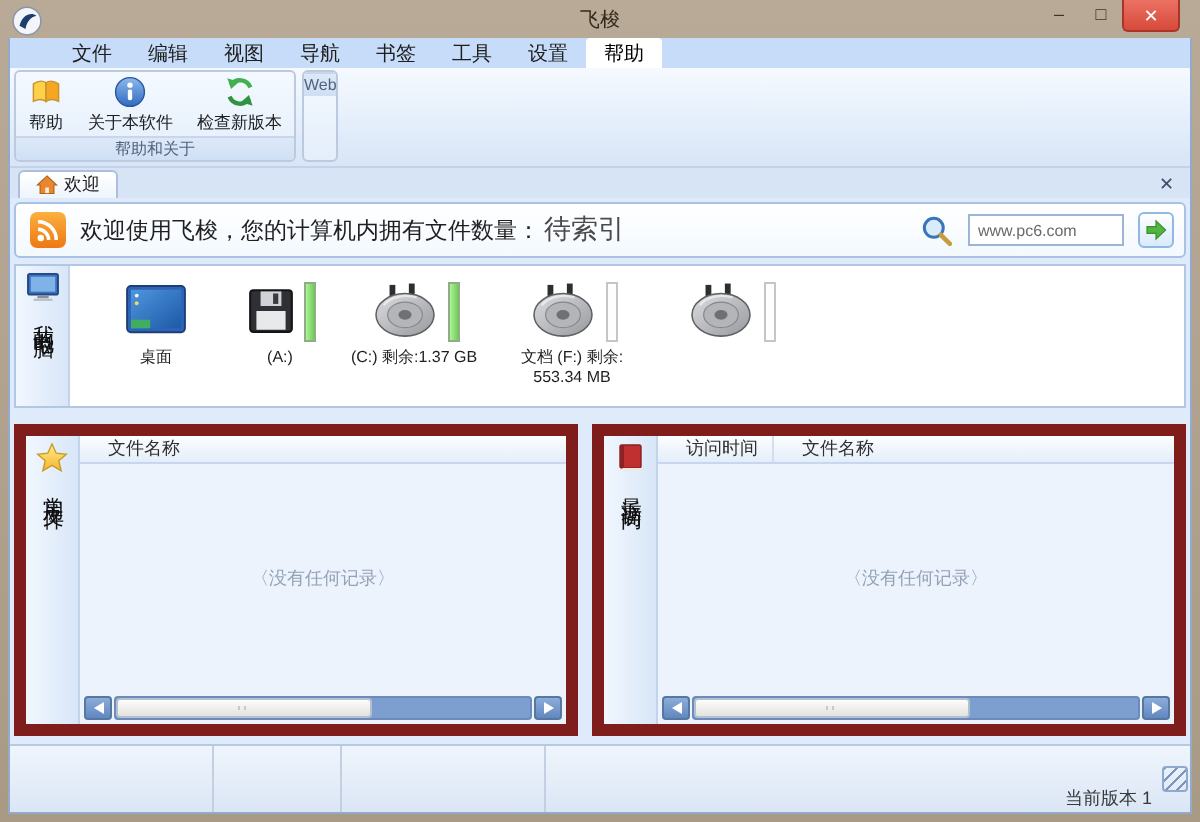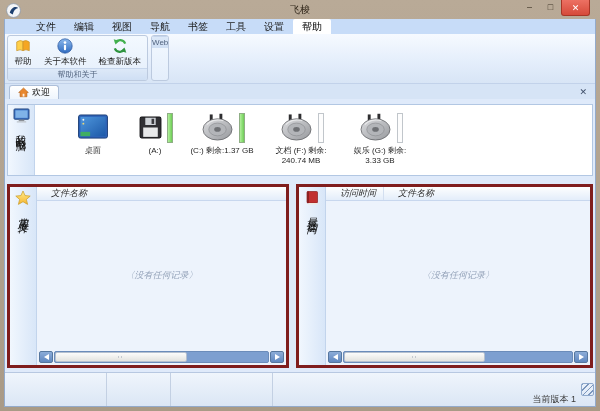--- a/index.html
+++ b/index.html
@@ -43,34 +43,34 @@
   .welcome-bar .rss { width:18px; height:18px; flex:0 0 auto; }
   .welcome-text { font-size:11.5px; color:#1f1f1f; white-space:nowrap; }
   .index-status { font-size:13.5px; color:#4a4a4a; margin-left:2px; }
   .wspacer { flex:1; }
   .mag { width:17px; height:17px; }
   .url-input { width:78px; height:16px; font-size:8px; color:#6a6a6a; border:1px solid #9cb4d6; padding:0 4px; font-family:"Liberation Sans", sans-serif; }
   .go-btn { width:18px; height:18px; border:1px solid #90b8e2; border-radius:3px; background:linear-gradient(#ffffff,#d9e9fb); display:flex; align-items:center; justify-content:center; }
   .go-btn svg { width:12px; height:12px; }
 
   
-  .drives-panel { margin-top:3px; flex:0 0 72px; border:1px solid #b2c7e3; background:#ffffff; display:flex;gap:15px; }
+  .drives-panel { margin-top:3px; flex:0 0 72px; border:1px solid #b2c7e3; background:#fef9c3; display:flex; }
   .vside { flex:0 0 27px; background:linear-gradient(to right,#f1f7fe,#d8e6f8); border-right:1px solid #c2d4ec; display:flex; flex-direction:column; align-items:center; padding-top:3px; gap:3px; }
   .vlabel { writing-mode:vertical-rl; text-orientation:upright; font-size:10.5px; color:#101010; letter-spacing:2px; line-height:1; }
   .drives-area { flex:1; display:flex; align-items:flex-start; padding:6px 0 0 14px; gap:11px; background:#fff; overflow:hidden; }
   .ditem { display:flex; flex-direction:column; align-items:center; cursor:default; }
   .ditem .drow { height:33px; display:flex; align-items:center; gap:4px; }
   .dbar { width:6px; height:30px; border:1px solid #8fae85; background:linear-gradient(to right,#b2f09c,#6ecd56); }
   .dbar.empty { border-color:#c1c6cb; background:#fdfdfd; }
   .dlabel { font-size:8px; color:#1e1e1e; text-align:center; line-height:1.3; margin-top:2px; max-width:66px; }
   .ditem.w-desktop { width:58px; } .ditem.w-floppy { width:44px; } .ditem.w-hdd { width:68px; }
 
   
   .bottom-panels { margin-top:8px; flex:1; display:flex; gap:7px; min-height:0; }
-  .panel { border:3px solid #7f1d1d; background:#fff; display:flex; min-height:0;font-style:italic; }
+  .panel { border:6px solid #7f1d1d; background:#fff; display:flex; min-height:0; }
   .panel.left { width:282px; }
   .panel.right { flex:1; }
   .panel-main { flex:1; display:flex; flex-direction:column; min-width:0; }
   .phead { flex:0 0 14px; background:linear-gradient(#fdfefe,#e3edfa); border-bottom:1px solid #c8d7ee; display:flex; align-items:center; font-size:9px; color:#2e2e2e; }
   .phead .col { padding-left:14px; height:100%; display:flex; align-items:center; }
   .phead .col.time { width:58px; flex:0 0 58px; border-right:1px solid #d3dff0; }
   .pbody { flex:1; background:#edf3fc; display:flex; align-items:center; justify-content:center; font-size:9px; color:#93a2b8; }
   .hscroll { flex:0 0 15px; background:#edf3fc; display:flex; align-items:center; padding:0 2px 2px; }
   .sarrow { width:14px; height:12px; flex:0 0 14px; background:linear-gradient(#8cacd8,#6088c0); border:1px solid #56779f; border-radius:2px; display:flex; align-items:center; justify-content:center; }
   .sarrow .tri { width:0; height:0; border-style:solid; }
@@ -185,20 +185,42 @@
           <path d="M7 1.2 L13.2 7 L11.4 7 L11.4 12.4 L2.6 12.4 L2.6 7 L0.8 7 Z" fill="#e8872e" stroke="#b05e14" stroke-width="0.7"></path>
           <rect x="5.9" y="8.6" width="2.3" height="3.6" fill="#fff" opacity="0.85"></rect>
         </svg>
         <span>欢迎</span>
       </div>
       <div class="doc-close">✕</div>
     </div>
 
     <div class="content">
 
+      <div class="welcome-bar">
+        <svg class="rss" viewBox="0 0 20 20">
+          <rect width="20" height="20" rx="4" fill="url(#go)"></rect>
+          <circle cx="6" cy="14.5" r="1.8" fill="#fff"></circle>
+          <path d="M4.5 9.6 A6 6 0 0 1 10.4 15.5" fill="none" stroke="#fff" stroke-width="2"></path>
+          <path d="M4.5 5.4 A10.1 10.1 0 0 1 14.6 15.5" fill="none" stroke="#fff" stroke-width="2"></path>
+        </svg>
+        <div class="welcome-text">
+          <span>欢迎使用飞梭，您的计算机内拥有文件数量：</span><span class="index-status">待索引</span>
+        </div>
+        <div class="wspacer"></div>
+        <svg class="mag" viewBox="0 0 18 18">
+          <circle cx="7.3" cy="7.3" r="5" fill="#d9ecfb" stroke="#3a75b8" stroke-width="1.6"></circle>
+          <line x1="11" y1="11" x2="15.8" y2="15.8" stroke="#c99b3f" stroke-width="2.4" stroke-linecap="round"></line>
+        </svg>
+        <input class="url-input" value="www.pc6.com" style="">
+        <div class="go-btn">
+          <svg viewBox="0 0 12 12">
+            <path d="M1.5 4.3 H6 V1.4 L10.8 6 L6 10.6 V7.7 H1.5 Z" fill="#52b53f" stroke="#3a8f2d" stroke-width="0.6"></path>
+          </svg>
+        </div>
+      </div>
 
       <div class="drives-panel">
         <div class="vside">
           <svg width="17" height="15" viewBox="0 0 18 16">
             <rect x="1" y="1" width="16" height="11" rx="1" fill="#3a71c4" stroke="#24477e"></rect>
             <rect x="2.5" y="2.5" width="13" height="8" fill="#7fb3e8"></rect>
             <rect x="6" y="12.6" width="6" height="1.4" fill="#8a8f96"></rect>
             <rect x="4" y="14.2" width="10" height="1.2" fill="#b9bec4"></rect>
           </svg>
           <div class="vlabel">我的电脑</div>
@@ -252,36 +274,35 @@
               <svg width="35" height="29" viewBox="0 0 36 30">
                 <rect x="10" y="1.5" width="3" height="6" fill="#2e2e30"></rect>
                   <rect x="20" y="0.8" width="3" height="6" fill="#2e2e30"></rect>
                 <ellipse cx="18" cy="17" rx="15" ry="11" fill="url(#ghdd)" stroke="#5e5f63" stroke-width="0.8"></ellipse>
                 <ellipse cx="18" cy="17" rx="9" ry="6.6" fill="#b3b5b9" stroke="#85878b" stroke-width="0.6"></ellipse>
                 <ellipse cx="18" cy="17" rx="3.4" ry="2.5" fill="#6e7074"></ellipse>
                 <path d="M7 12 A13 9 0 0 1 24 8" stroke="#fff" stroke-width="1.2" fill="none" opacity="0.55"></path>
               </svg>
               <div class="dbar empty"></div>
             </div>
-            <div class="dlabel">文档 (F:) 剩余: 240.74 MB</div>
+            <div class="dlabel">文档 (F:) 剩余: 553.34 MB</div>
           </div>
 
           <div class="ditem w-hdd">
             <div class="drow">
               <svg width="35" height="29" viewBox="0 0 36 30">
                 <rect x="10" y="1.5" width="3" height="6" fill="#2e2e30"></rect>
                   <rect x="20" y="0.8" width="3" height="6" fill="#2e2e30"></rect>
                 <ellipse cx="18" cy="17" rx="15" ry="11" fill="url(#ghdd)" stroke="#5e5f63" stroke-width="0.8"></ellipse>
                 <ellipse cx="18" cy="17" rx="9" ry="6.6" fill="#b3b5b9" stroke="#85878b" stroke-width="0.6"></ellipse>
                 <ellipse cx="18" cy="17" rx="3.4" ry="2.5" fill="#6e7074"></ellipse>
                 <path d="M7 12 A13 9 0 0 1 24 8" stroke="#fff" stroke-width="1.2" fill="none" opacity="0.55"></path>
               </svg>
               <div class="dbar empty"></div>
             </div>
-            <div class="dlabel">娱乐 (G:) 剩余: 3.33 GB</div>
           </div>
 
         </div>
       </div>
 
       <div class="bottom-panels">
 
         <div class="panel left">
           <div class="vside">
             <svg width="16" height="16" viewBox="0 0 16 16">

